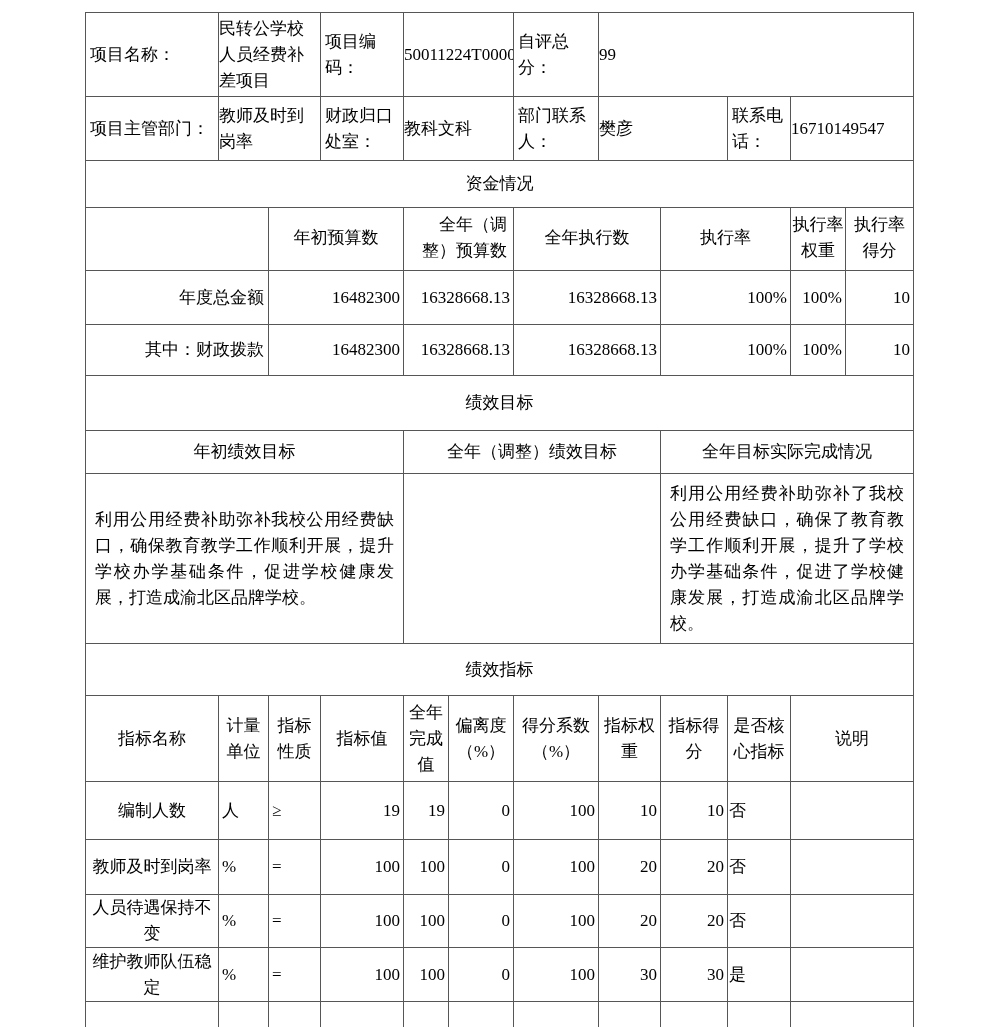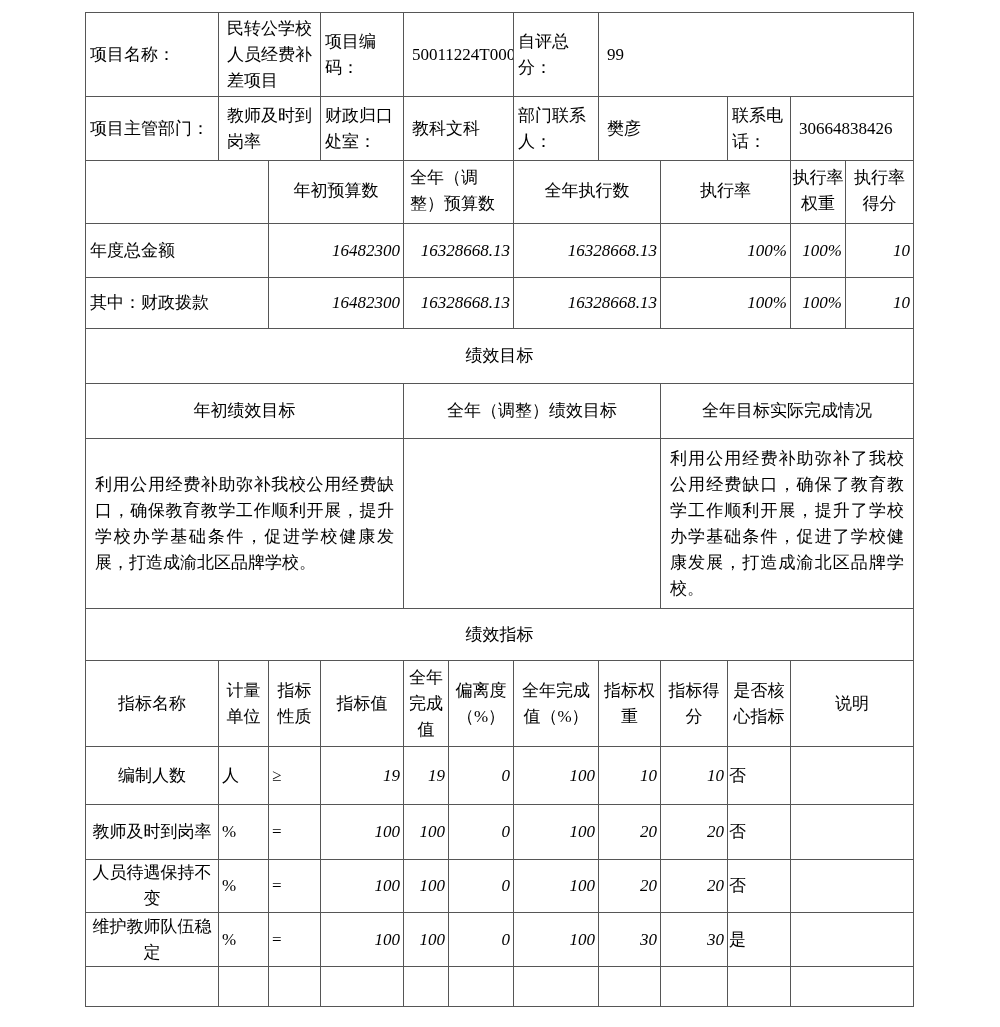--- a/index.html
+++ b/index.html
@@ -25,38 +25,38 @@
     word-break: normal;
   }
   
   tr.r1  { height: 84px; }
   tr.r2  { height: 64px; }
   tr.r3  { height: 47px; }
   tr.r4  { height: 63px; font-family: Liberation Mono, monospace; }
   tr.r5  { height: 54px; }
   tr.r6  { height: 51px; }
   tr.r7  { height: 55px; }
-  tr.r8  { height: 55px; }
+  tr.r8  { height: 43px; }
   tr.r9  { height: 170px; }
   tr.r10 { height: 52px; }
   tr.r11 { height: 86px; }
   tr.r12 { height: 58px; }
   tr.r13 { height: 55px; margin-left: 36px; }
   tr.r14 { height: 45px; }
   tr.r15 { height: 54px; }
   tr.r16 { height: 40px; }
   
   td.lab  { text-align: left;  padding: 0 4px; }
-  td.val  { text-align: left;  padding: 0 8px; }
+  td.val  { text-align: left;  padding: 0 0; }
   td.code { word-break: break-all; }
   td.sec  { text-align: center; padding: 0; }
   td.hc   { text-align: center; padding: 0 1px; }
-  td.hcw  { text-align: left; padding: 0 6px; }
-  td.flab { text-align: left;  padding: 0 4px; font-family: Liberation Serif, serif; }
-  td.num  { text-align: right; padding: 12px 3px; font-style: italic; }
+  td.hcw  { text-align: right; padding: 0 6px; }
+  td.flab { text-align: right;  padding: 0 4px; font-family: Liberation Serif, serif; }
+  td.num  { text-align: right; padding: 12px 3px; }
   td.goal {
     vertical-align: top;
     text-align: justify;
     text-justify: inter-ideograph;
     line-height: 28px;
     padding: 1px 9px 0 9px;
   }
   td.iname { text-align: center; padding: 0 3px; }
   td.ileft { text-align: left; padding: 0 3px; }
   td.core  { text-align: left; padding: 0 1px; }
@@ -92,23 +92,26 @@
   </tr>
 
   <tr class="r2">
     <td class="lab">项目主管部门：</td>
     <td class="val" colspan="2">教师及时到岗率</td>
     <td class="lab">财政归口处室：</td>
     <td class="val" colspan="2">教科文科</td>
     <td class="lab">部门联系人：</td>
     <td class="val" colspan="2">樊彦</td>
     <td class="lab">联系电话：</td>
-    <td class="val" colspan="2">30664838426</td>
-  </tr>
-
+    <td class="val" colspan="2">16710149547</td>
+  </tr>
+
+  <tr class="r3">
+    <td class="sec" colspan="12">资金情况</td>
+  </tr>
   <tr class="r4">
     <td class="hc" colspan="2"></td>
     <td class="hc" colspan="2">年初预算数</td>
     <td class="hcw" colspan="2">全年（调整）预算数</td>
     <td class="hc" colspan="2">全年执行数</td>
     <td class="hc" colspan="2">执行率</td>
     <td class="hc">执行率权重</td>
     <td class="hc">执行率得分</td>
   </tr>
   <tr class="r5">
@@ -147,21 +150,21 @@
   <tr class="r10">
     <td class="sec" colspan="12">绩效指标</td>
   </tr>
   <tr class="r11">
     <td class="hc">指标名称</td>
     <td class="hc">计量单位</td>
     <td class="hc">指标性质</td>
     <td class="hc">指标值</td>
     <td class="hc">全年完成值</td>
     <td class="hc">偏离度（%）</td>
-    <td class="hc">全年完成值（%）</td>
+    <td class="hc">得分系数（%）</td>
     <td class="hc">指标权重</td>
     <td class="hc">指标得分</td>
     <td class="hc">是否核心指标</td>
     <td class="hc" colspan="2">说明</td>
   </tr>
 
   <tr class="r12">
     <td class="iname">编制人数</td>
     <td class="ileft">人</td>
     <td class="ileft">≥</td>

